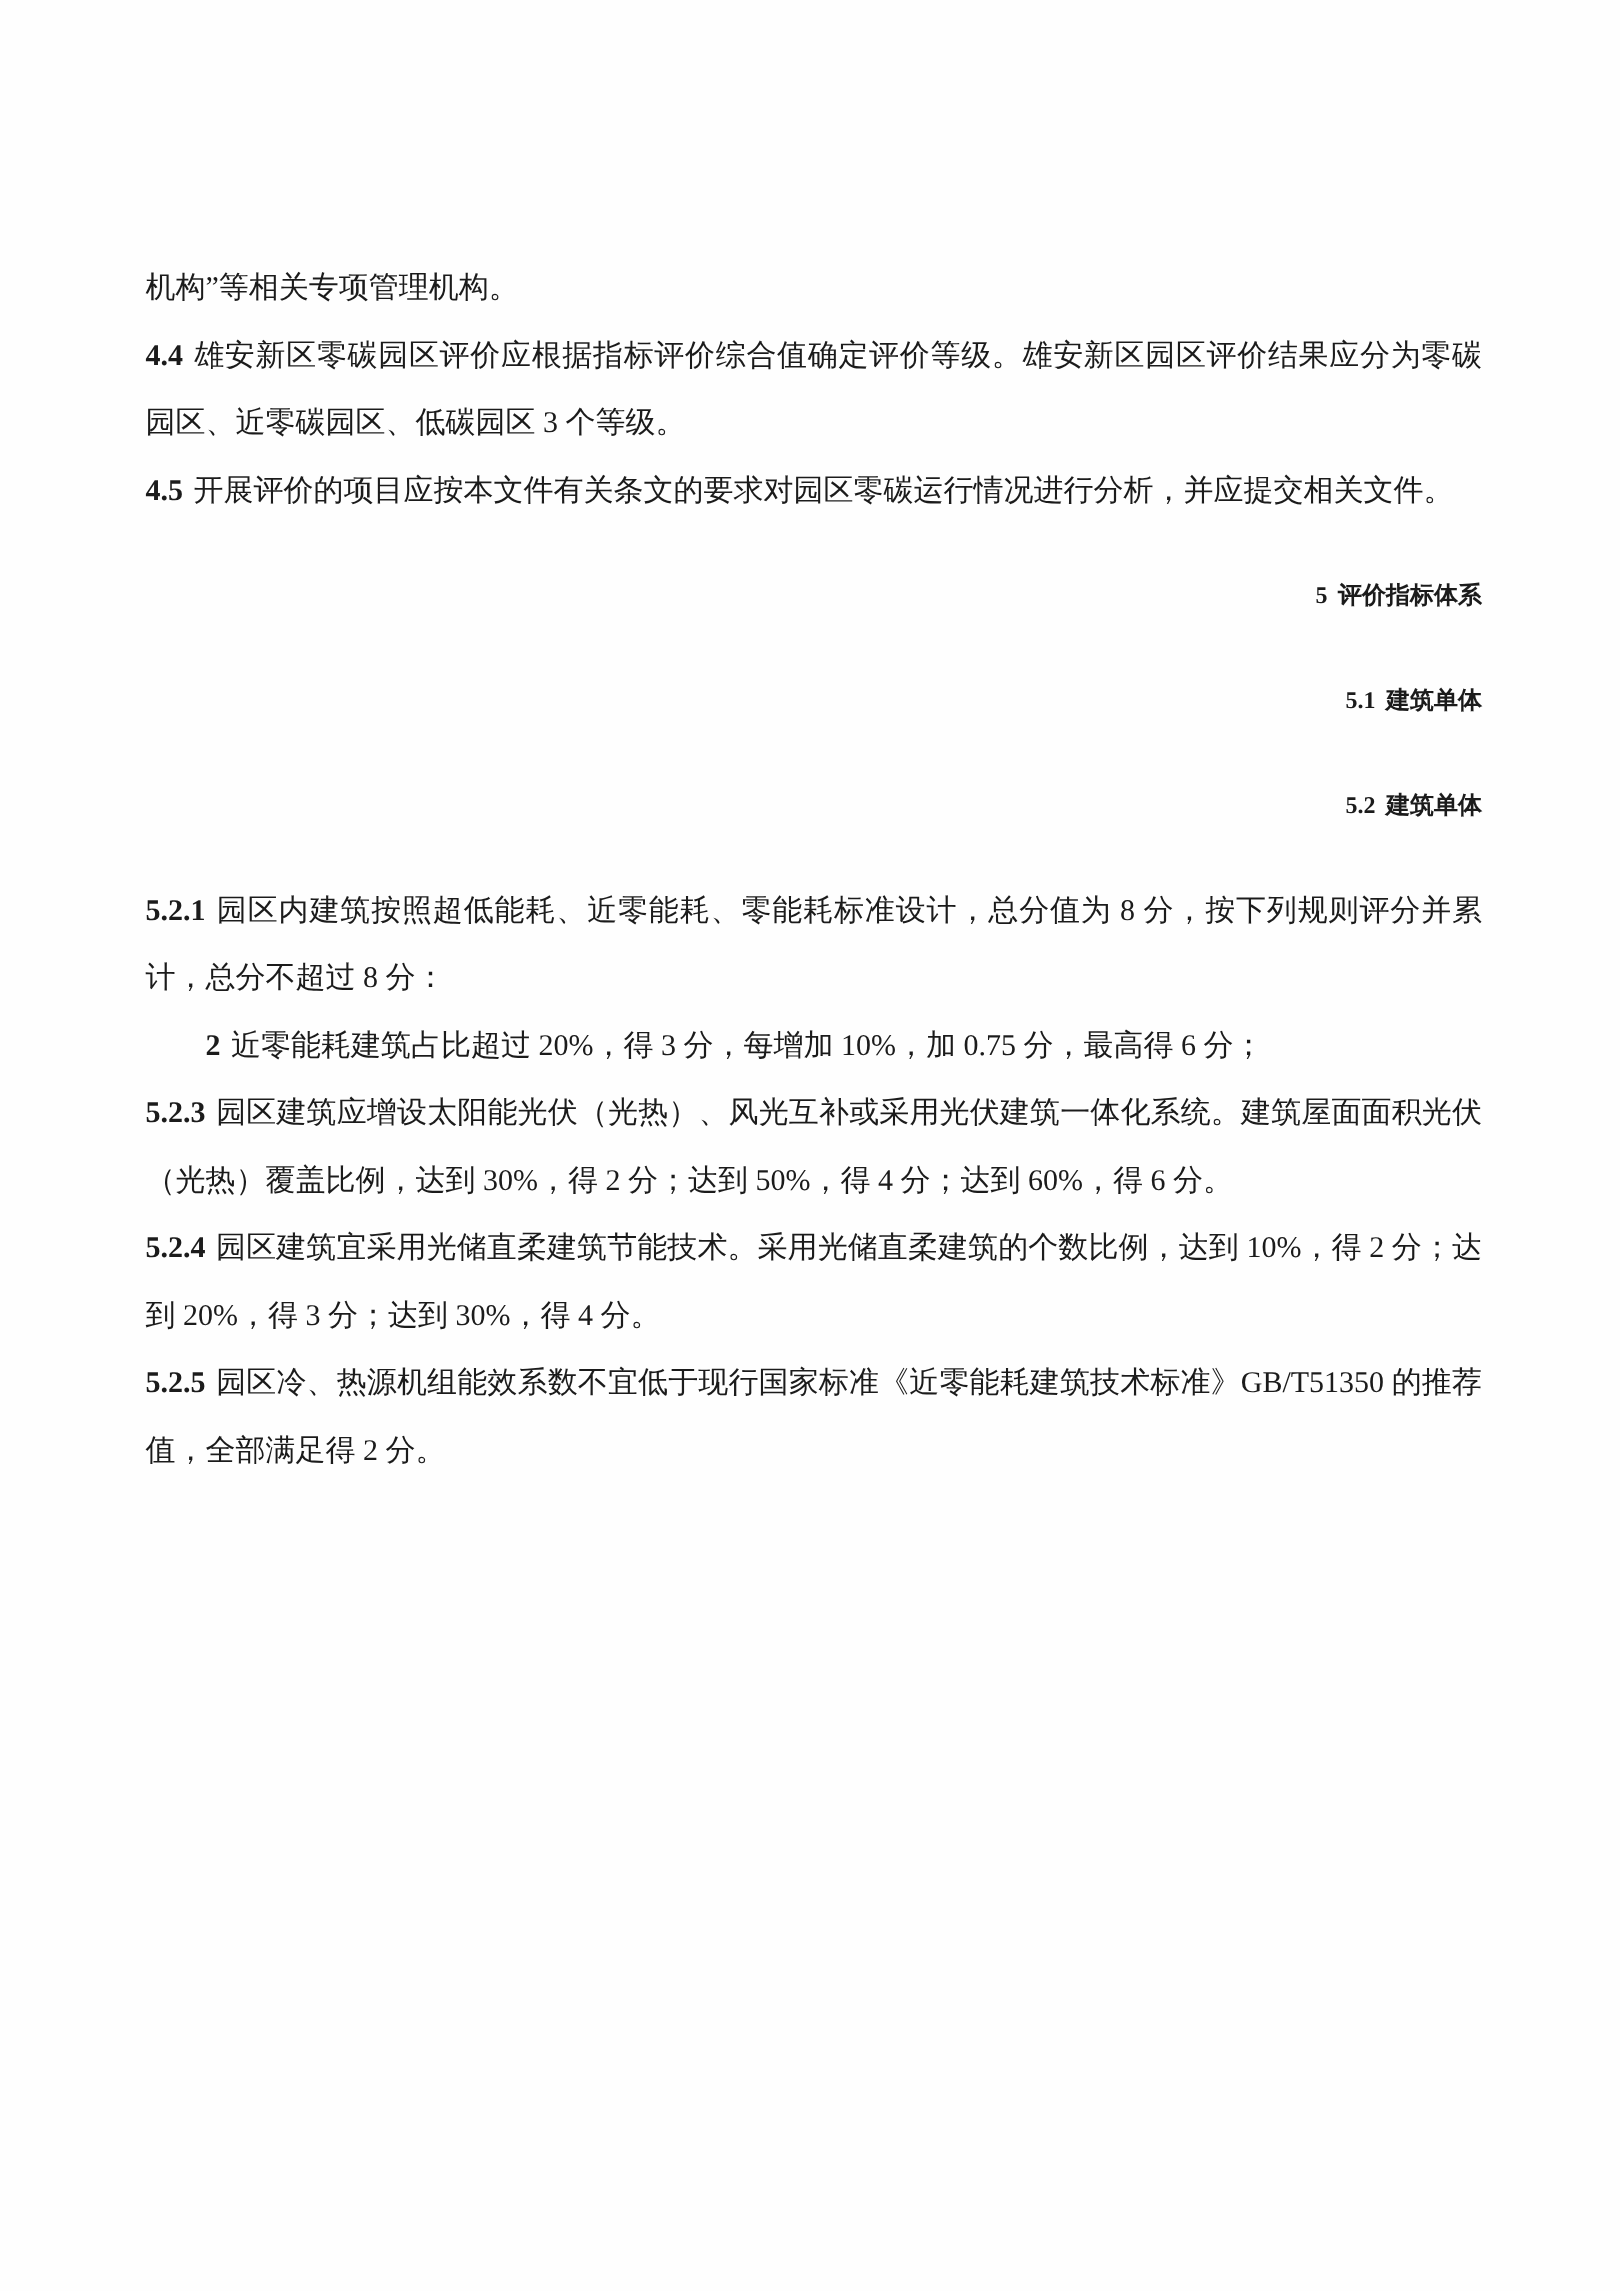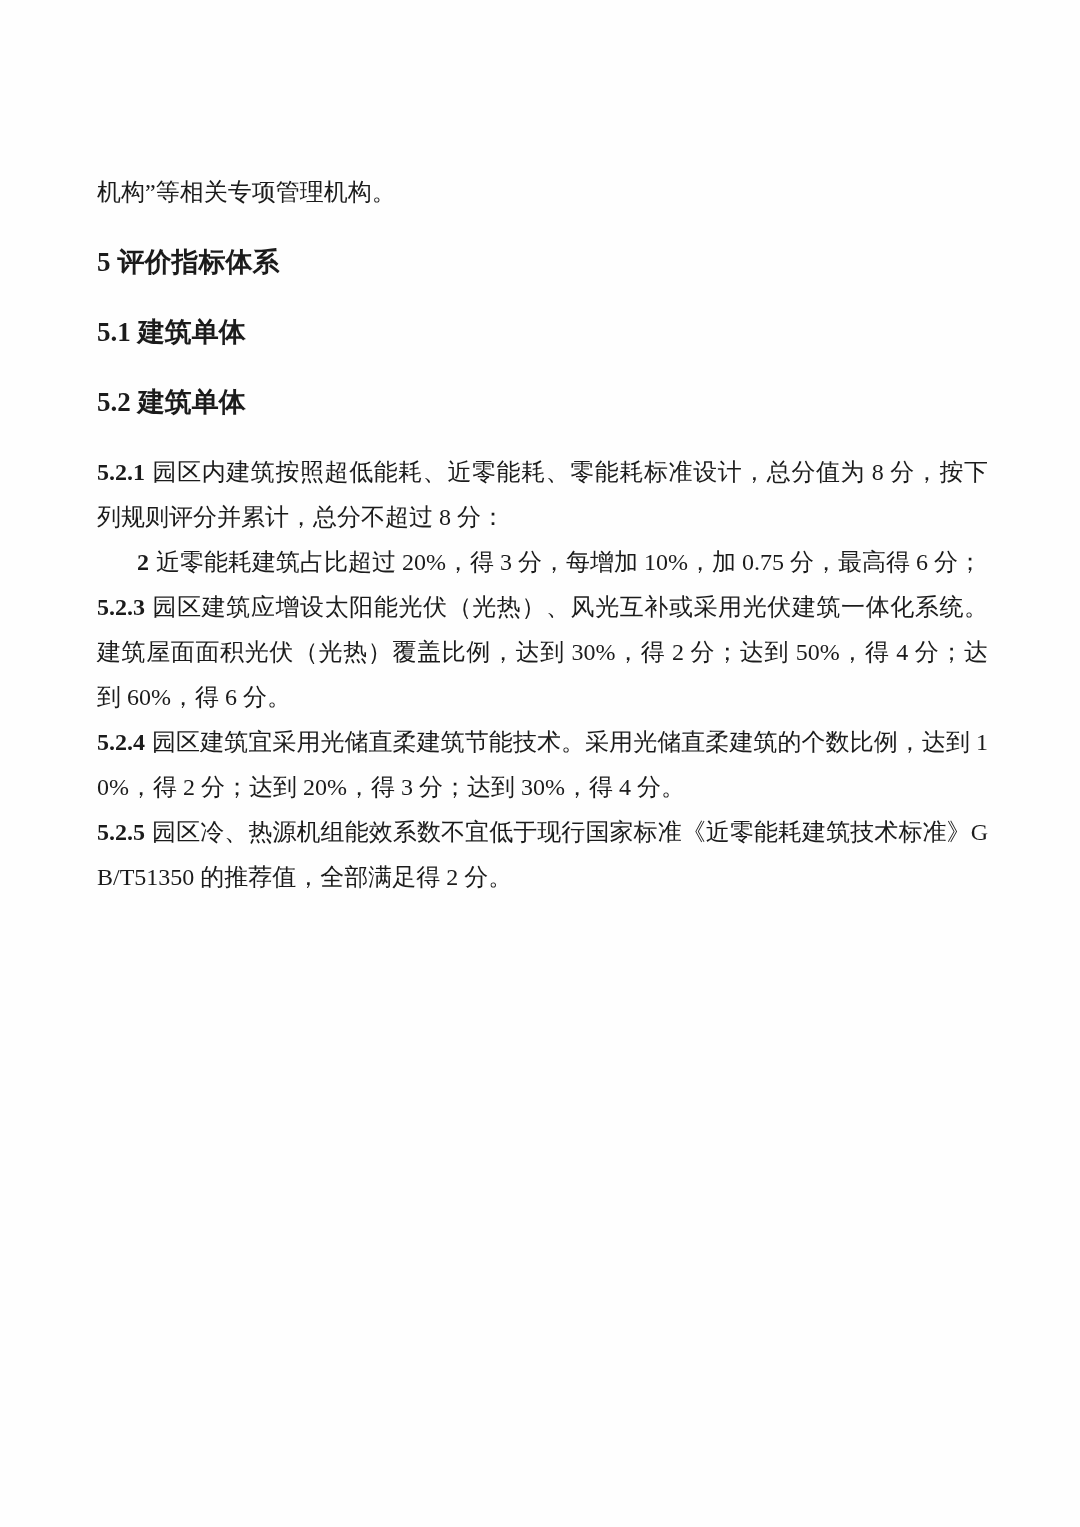--- a/index.html
+++ b/index.html
@@ -13,56 +13,62 @@
     height: 1527px;
     background: #fefefe;
     box-sizing: border-box;
     padding: 170px 92px 0 97px;
     overflow: hidden;
     font-family: "Liberation Serif", "DejaVu Serif", serif;
     color: #1b1b1b;
   }
   .block {
     margin: 0;
-    font-size: 24px;
+    font-size: 20px;
     line-height: 45px;
     text-align: justify;
     word-break: break-all;
   }
   .label {
     font-weight: bold;
   }
   .label:not(:empty) {
     margin-right: 7px;
   }
   .heading1, .heading2 {
     font-weight: bold;
-    font-size: 27px;
+    font-size: 16px;
     margin-top: 25px;
     margin-bottom: 25px;
-    text-align: left;
+    text-align: right;
   }
   .indent-first {
     text-indent: 40px;
   }
   .list-item {
     padding-left: 40px;
   }
 </style>
 </head>
 <body>
 
 <div class="page">
 
   <p class="block body">
     <span>机构”等相关专项管理机构。</span>
   </p>
 
 
+  <p class="block body">
+    <span class="label">4.4</span><span>雄安新区零碳园区评价应根据指标评价综合值确定评价等级。雄安新区园区评价结果应分为零碳园区、近零碳园区、低碳园区 3 个等级。</span>
+  </p>
 
+  <p class="block body">
+    <span class="label">4.5</span><span>开展评价的项目应按本文件有关条文的要求对园区零碳运行情况进行分析，并应提交相关文件。</span>
+  </p>
 
   <p class="block heading1">
     <span class="label">5</span><span>评价指标体系</span>
   </p>
 
   <p class="block heading2">
     <span class="label">5.1</span><span>建筑单体</span>
   </p>
 
 

